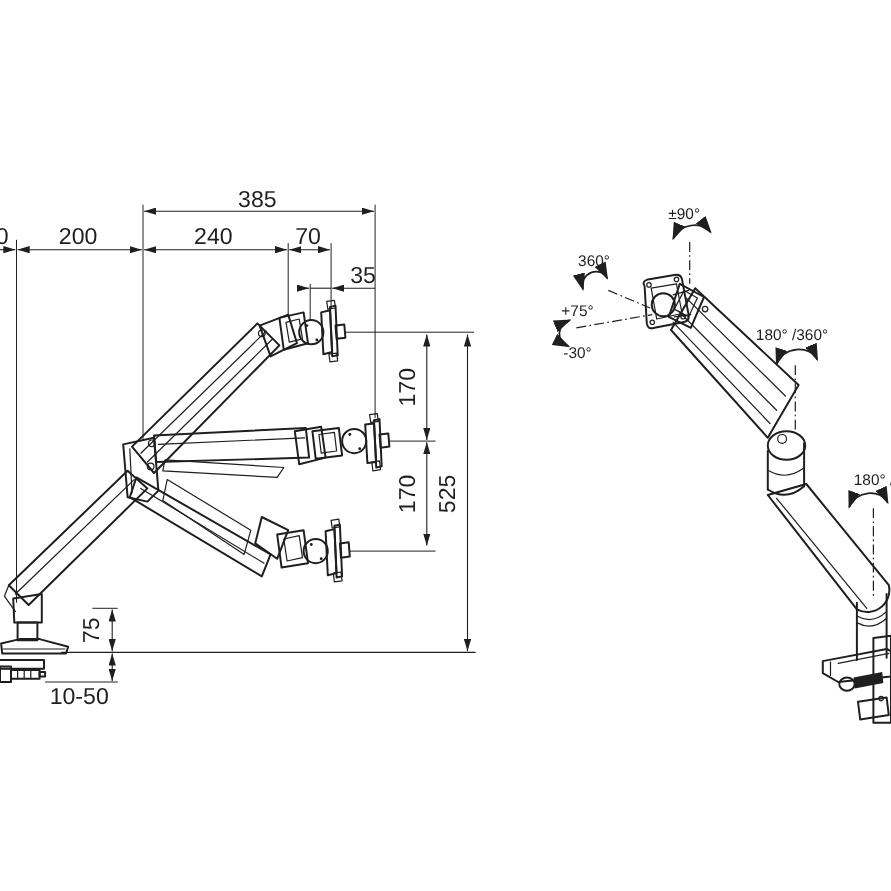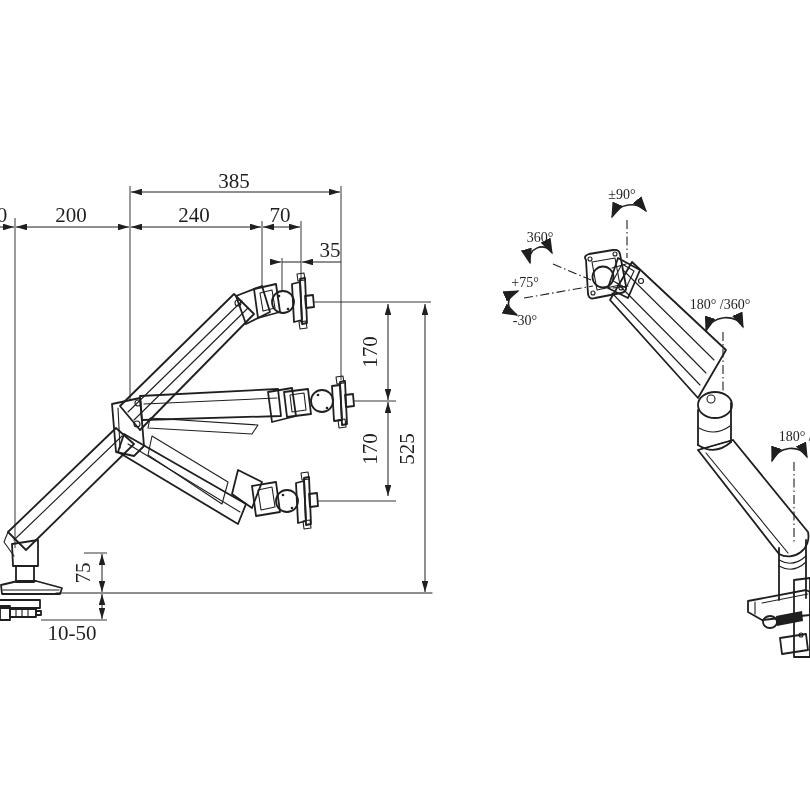--- a/index.html
+++ b/index.html
@@ -1,17 +1,17 @@
 <!DOCTYPE html>
 <html><head>
 <meta charset="utf-8">
 <style>
   html,body{margin:0;padding:0;background:#ffffff;}
   .canvas{position:relative;width:810px;height:810px;background:#ffffff;overflow:hidden;
-          font-family:Liberation Serif, serif;}
+          font-family:Liberation Sans, sans-serif;}
   svg{position:absolute;left:0;top:0;}
   .outline{fill:none;stroke:#1f1f1f;stroke-width:1.8;stroke-linejoin:round;stroke-linecap:round;}
   .detail{fill:none;stroke:#1f1f1f;stroke-width:1.1;stroke-linejoin:round;stroke-linecap:round;}
   .dim{fill:none;stroke:#1f1f1f;stroke-width:1;}
   .ext{fill:none;stroke:#1f1f1f;stroke-width:0.9;}
   .dashdot{fill:none;stroke:#1f1f1f;stroke-width:1.1;stroke-dasharray:9 3 1.5 3;}
   .rotarrow{fill:none;stroke:#1f1f1f;stroke-width:1.6;}
   .dimtext{fill:#1f1f1f;font-size:21px;}
   .angtext{fill:#1f1f1f;font-size:14px;}
   .solid{fill:#1f1f1f;stroke:none;}

